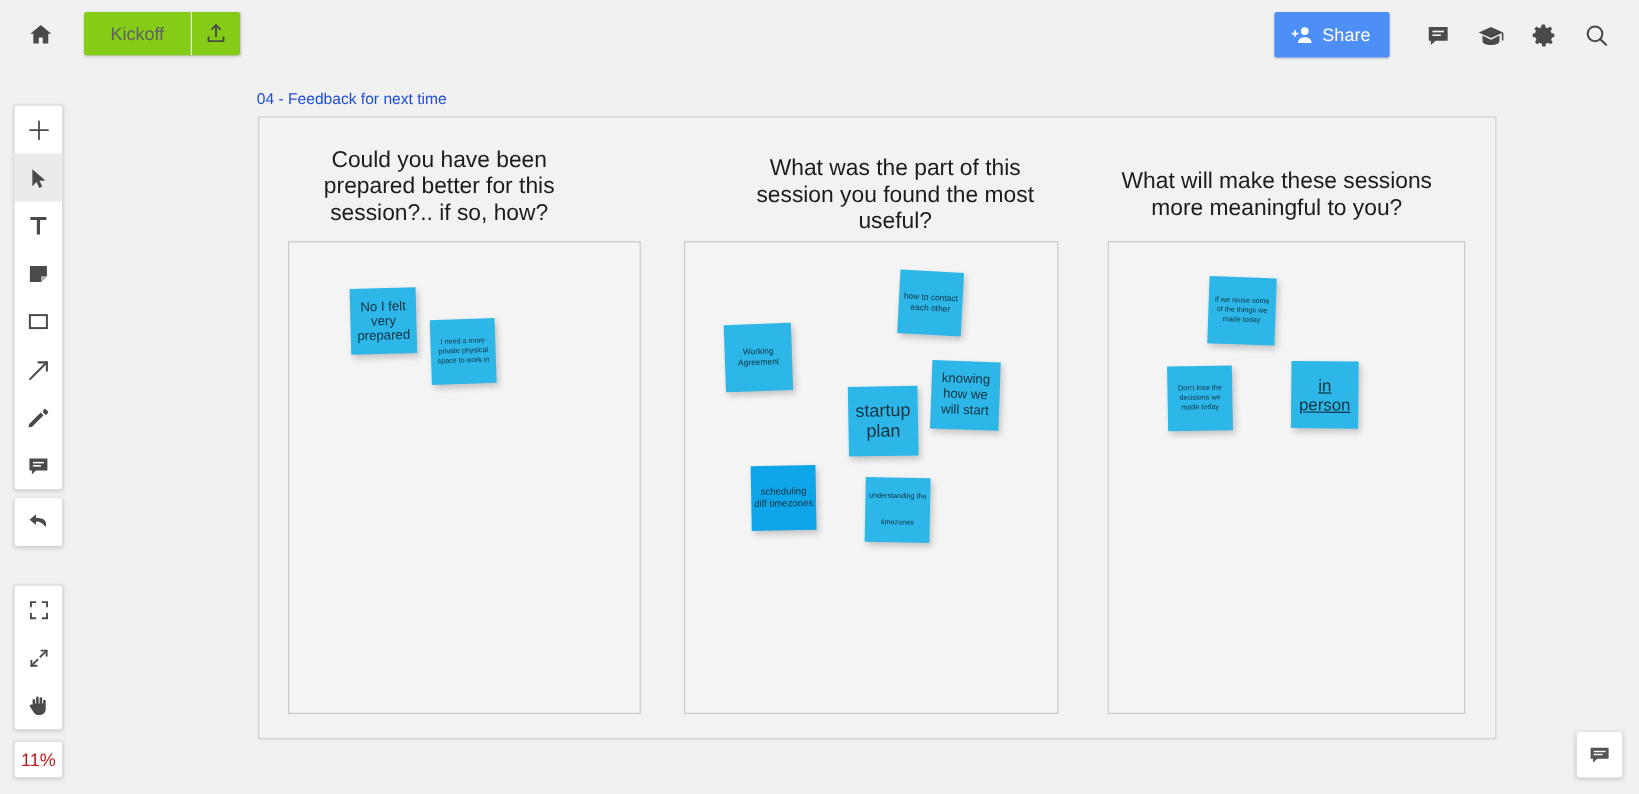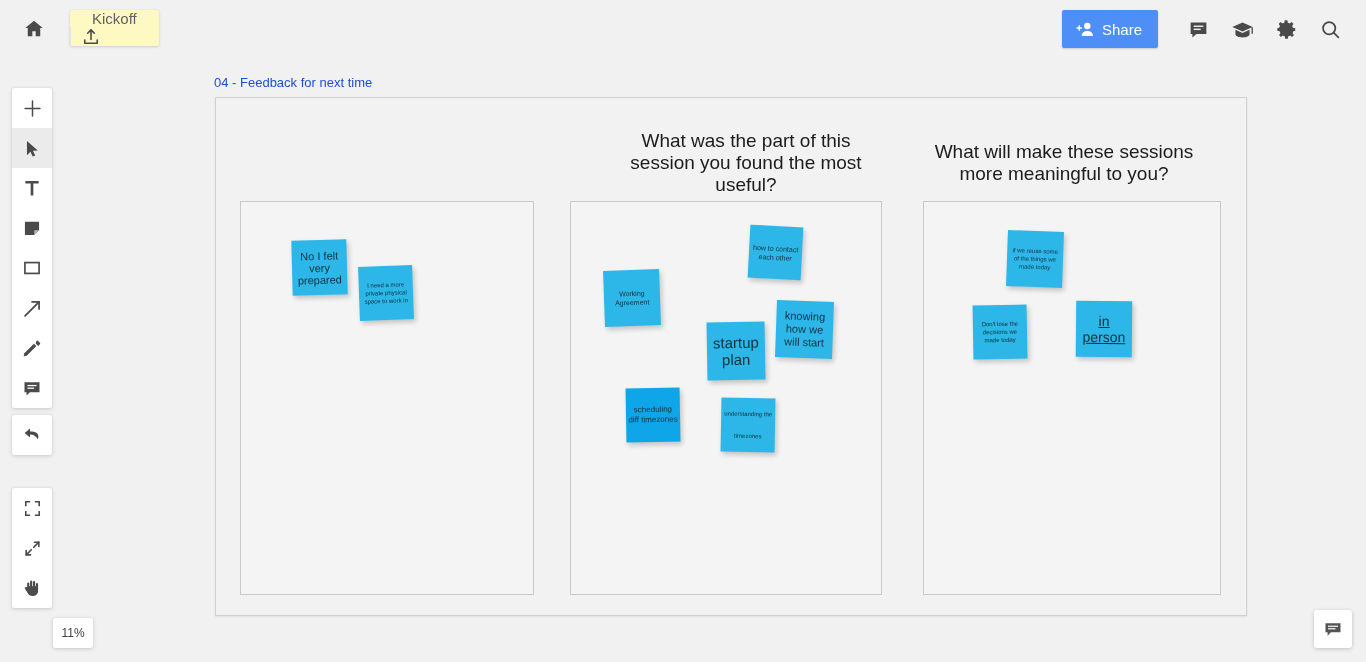--- a/index.html
+++ b/index.html
@@ -29,25 +29,24 @@
     width: 32px; height: 32px;
     display: flex; align-items: center; justify-content: center;
     cursor: pointer;
   }
   #title-card {
     position: absolute;
     left: 70px; top: 10px;
     height: 36px;
     display: flex;
     align-items: stretch;
-    background: #fef9c3;
+    background: #84cc16;
     border-radius: 2px;
     box-shadow: 0 1px 3px rgba(0,0,0,0.14), 0 0 1px rgba(0,0,0,0.10);
     overflow: hidden;
-    flex-direction: column;
   }
   #board-title {
     display: flex; align-items: center; justify-content: center;
     padding: 0 22px;
     font-size: 15px;
     color: #616161;
     white-space: nowrap;
     cursor: text;
   }
   #export-button {
@@ -127,25 +126,24 @@
     z-index: 30;
   }
   #zoom-pill {
     position: absolute;
     left: 12px; top: 618px;
     width: 40px; height: 30px;
     background: #ffffff;
     border-radius: 2px;
     box-shadow: 0 1px 4px rgba(0,0,0,0.16), 0 0 1px rgba(0,0,0,0.12);
     display: flex; align-items: center; justify-content: center;
-    font-size: 12px;
-    color: #404040;
+    font-size: 15px;
+    color: #b91c1c;
     cursor: pointer;
     z-index: 30;
-    margin-left: 41px;
   }
 
   
   #canvas {
     position: absolute;
     inset: 0;
     background: #f1f1f1;
   }
   #frame-label {
     position: absolute;
@@ -211,20 +209,21 @@
 </style>
 </head>
 <body>
 
 <div id="canvas">
 
   <div id="frame-label">04 - Feedback for next time</div>
 
   <div id="frame">
 
+    <div class="col-title" style="left:25px; top:25px; width:250px;">Could you have been prepared better for this session?.. if so, how?</div>
     <div class="col-box" style="left:24px; top:103px; width:292px; height:392px;"></div>
 
     <div class="note" style="left: 76px; top: 142px; width: 55px; height: 55px; font-size: 11px; line-height: 12px; transform: rotate(-1.5deg); background: rgb(45, 182, 232);">No I felt very prepared</div>
     <div class="note" style="left: 143px; top: 168px; width: 54px; height: 54px; font-size: 6px; line-height: 8px; transform: rotate(-2deg); background: rgb(45, 182, 232);">I need a more private physical space to work in</div>
 
     <div class="col-title" style="left:400px; top:32px; width:260px;">What was the part of this session you found the most useful?</div>
     <div class="col-box" style="left:354px; top:103px; width:310px; height:392px;"></div>
 
     <div class="note" style="left: 388px; top: 172px; width: 56px; height: 56px; font-size: 7px; line-height: 9px; transform: rotate(-2deg); background: rgb(45, 182, 232);">Working Agreement</div>
     <div class="note" style="left: 533px; top: 128px; width: 53px; height: 53px; font-size: 7px; line-height: 9px; transform: rotate(3deg); background: rgb(45, 182, 232);">how to contact each other</div>

